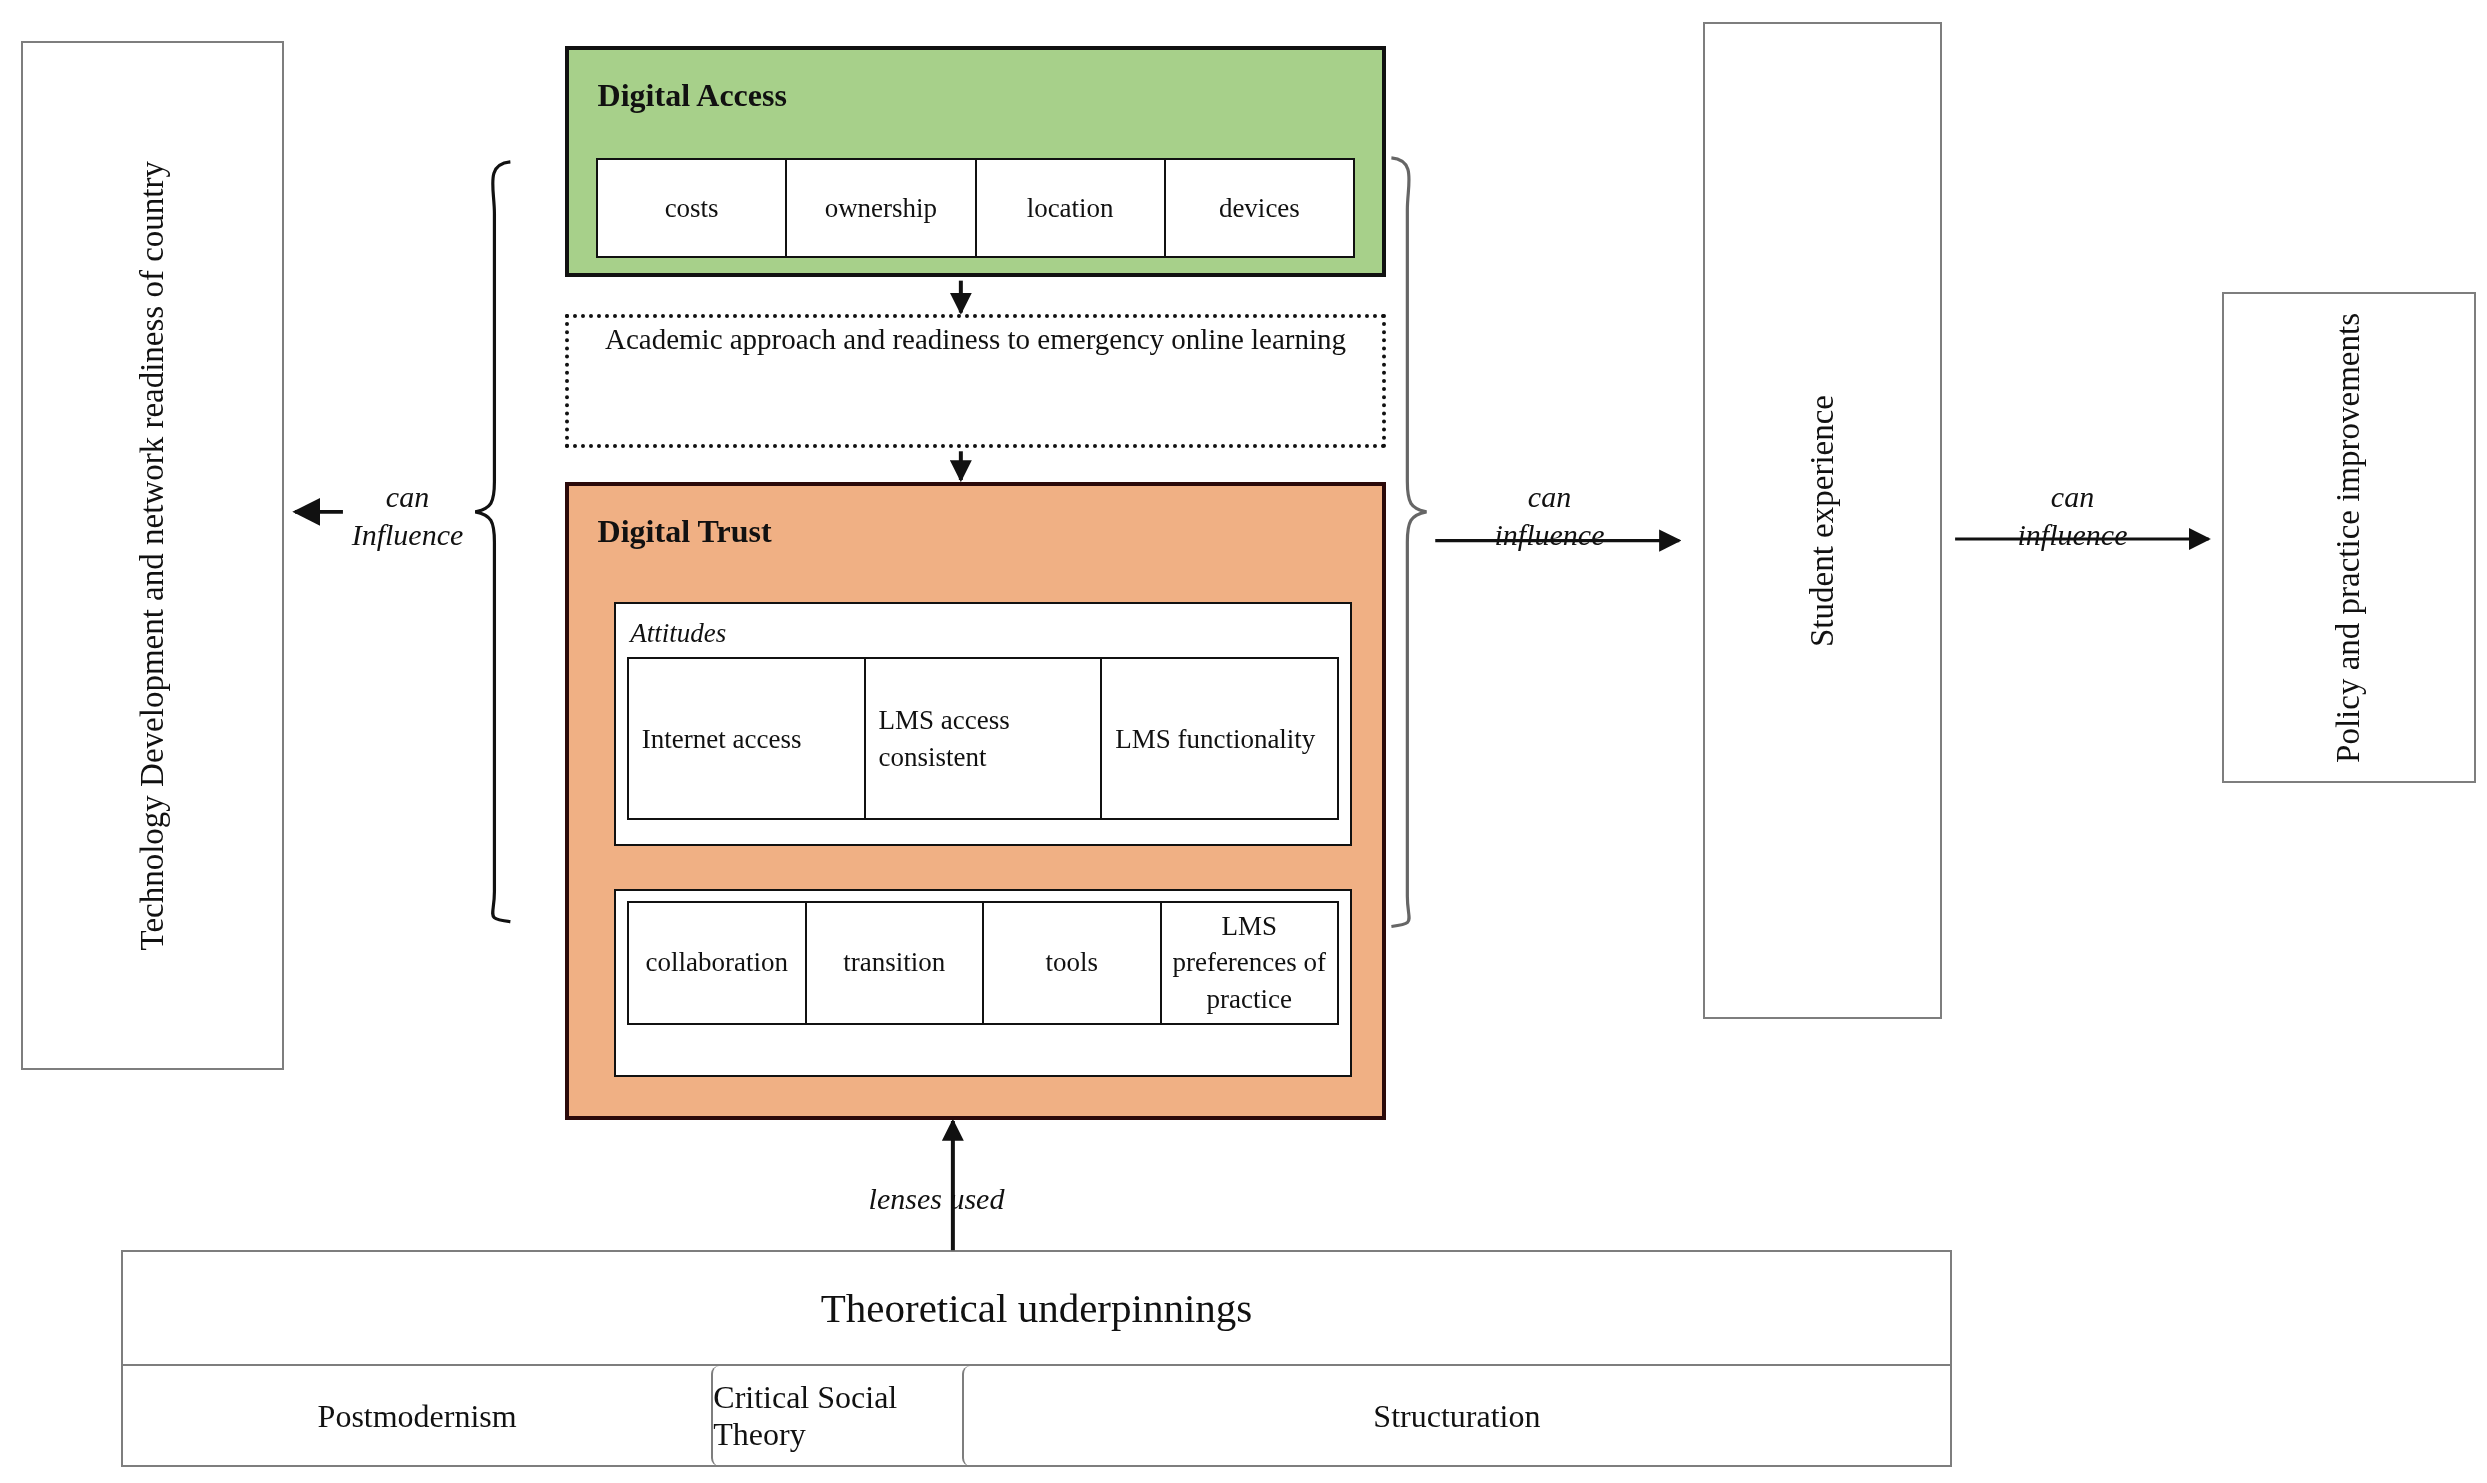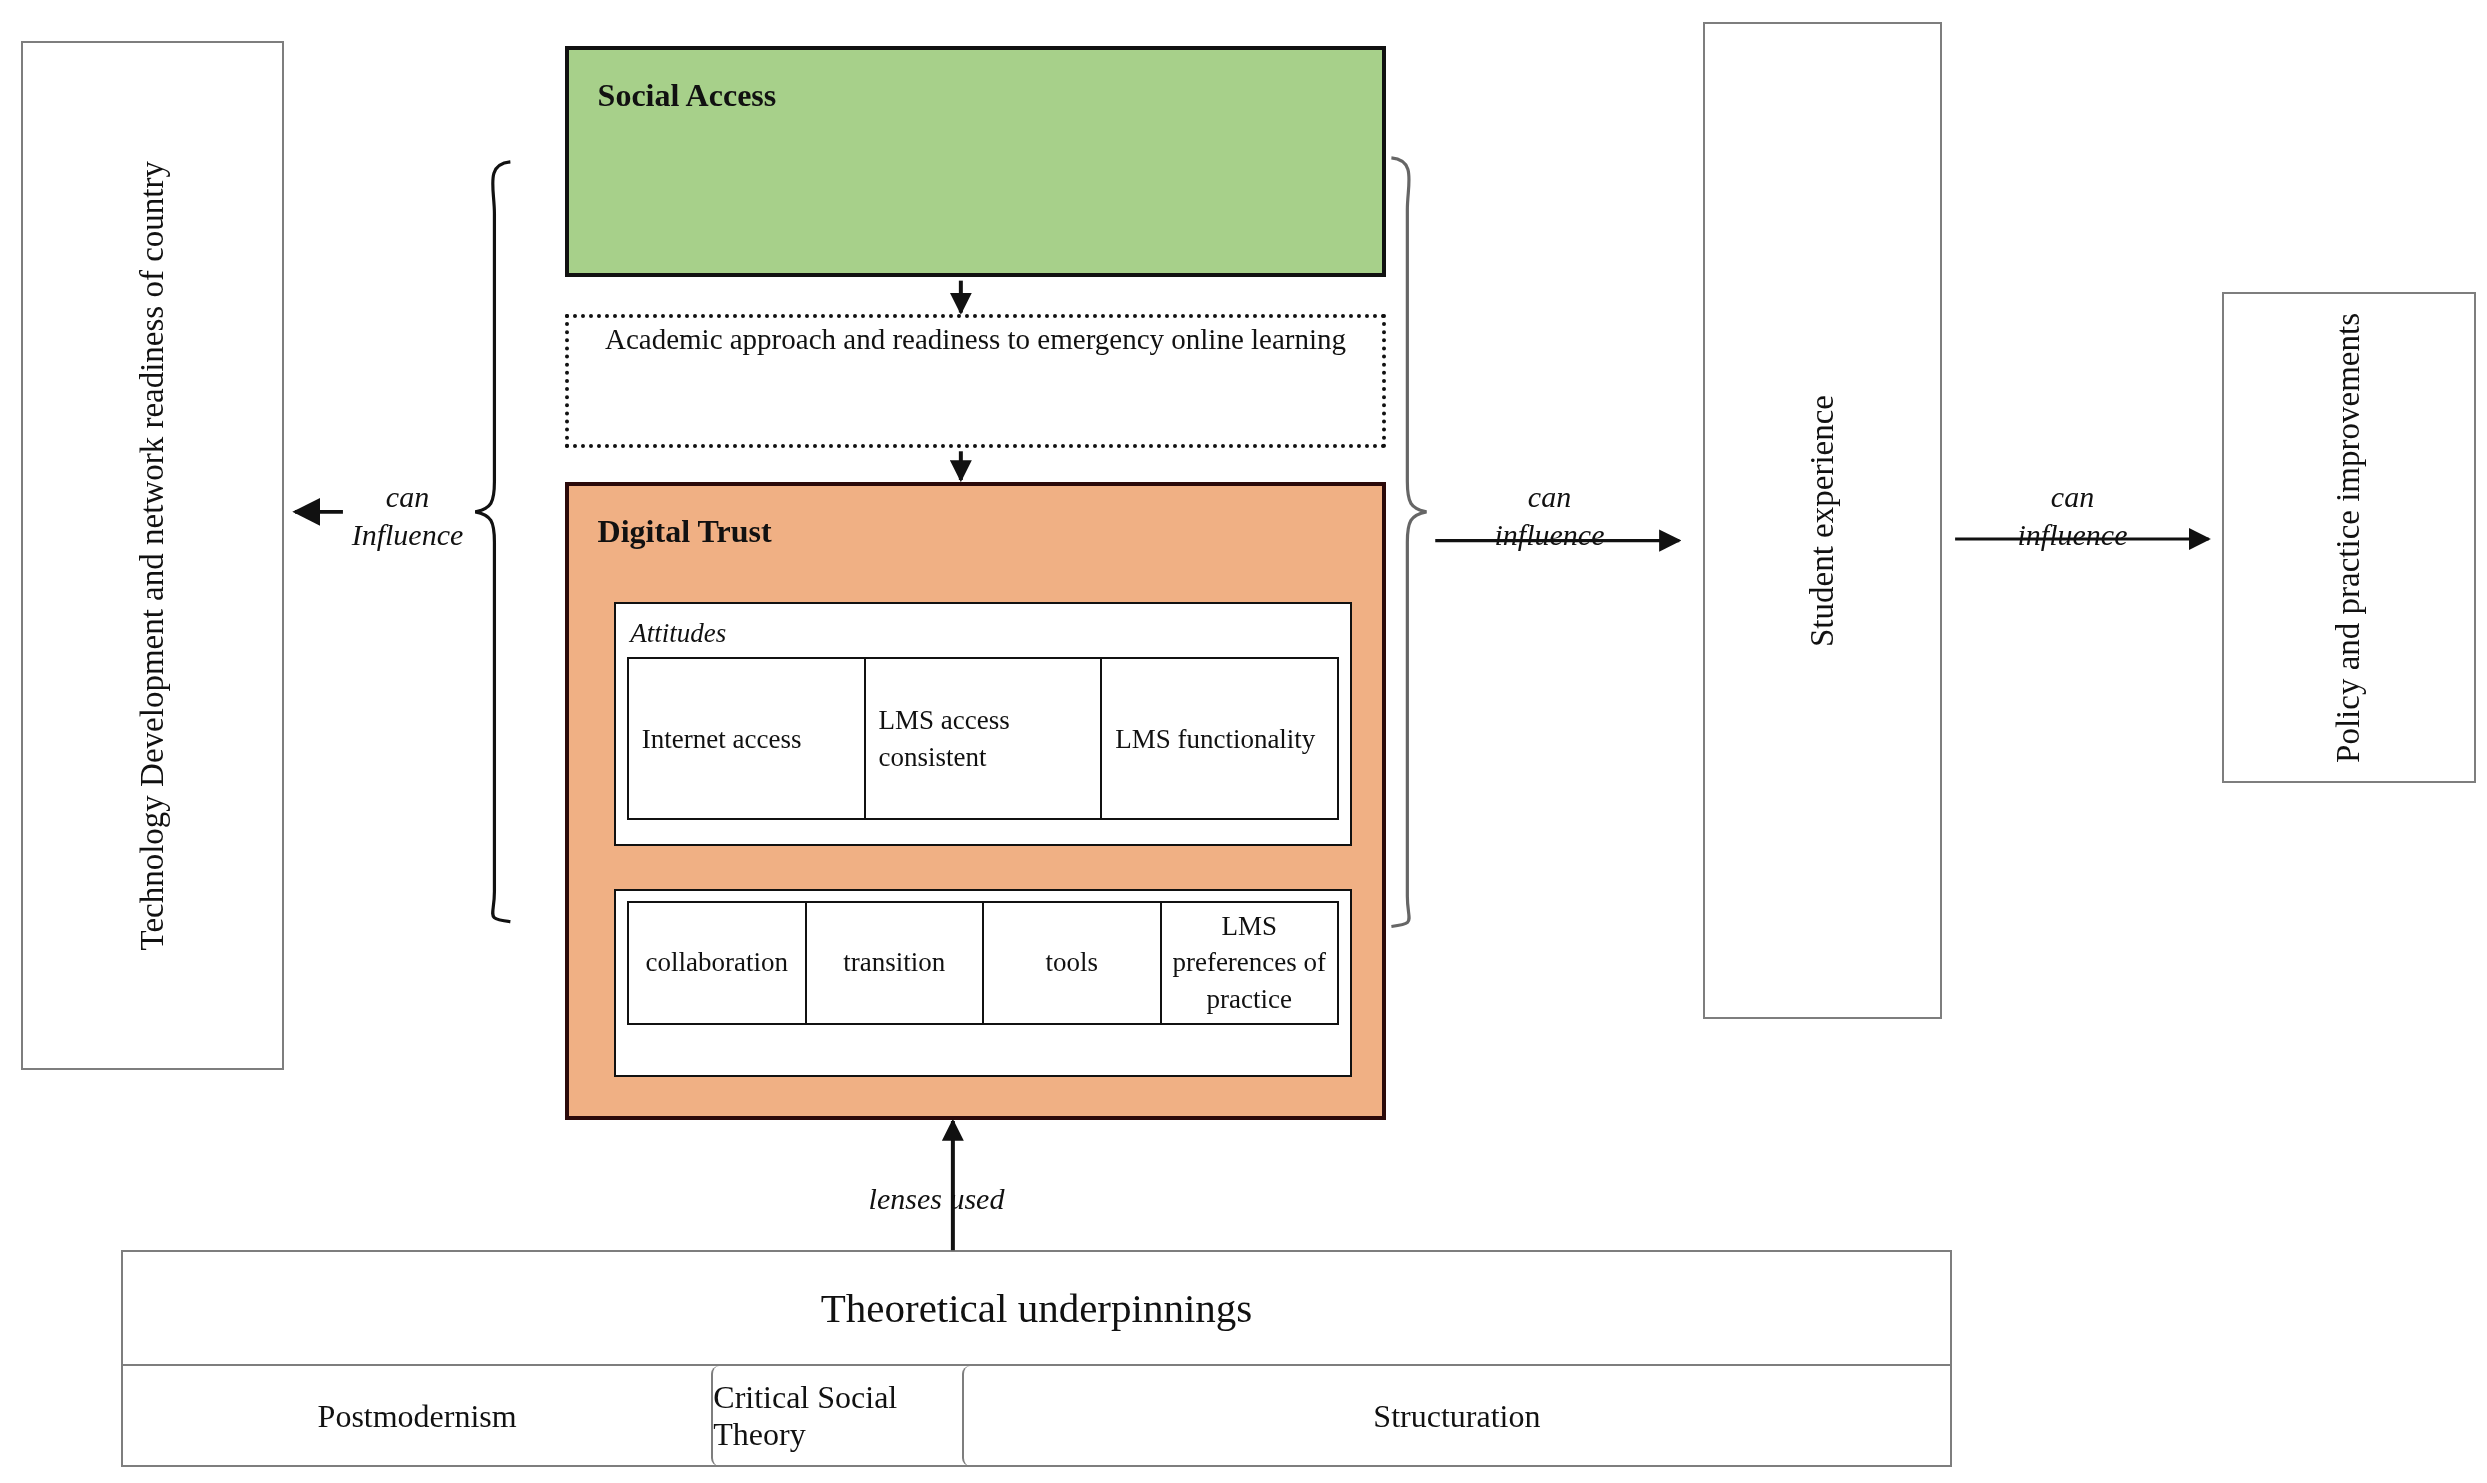--- a/index.html
+++ b/index.html
@@ -165,22 +165,28 @@
 </head>
 <body>
 
 <div id="canvas">
 
   <div class="abs plain-box" id="left-context" style="left:21px; top:41px; width:263px; height:1029px;">
     <div class="vlabel">Technology Development and network readiness of country</div>
   </div>
 
   <div class="abs" id="digital-access">
-    <div class="band-title">Social Access</div>
-
+    <div class="band-title">Digital Access</div>
+
+    <div class="cellrow" id="access-cells">
+      <div class="cell">costs</div>
+      <div class="cell">ownership</div>
+      <div class="cell">location</div>
+      <div class="cell">devices</div>
+    </div>
   </div>
 
   <div class="abs" id="dotted-box">
     <span>Academic approach and readiness to emergency online learning</span>
   </div>
 
   <div class="abs" id="digital-trust">
     <div class="band-title">Digital Trust</div>
 
     <div class="subpanel" id="attitudes-panel">

